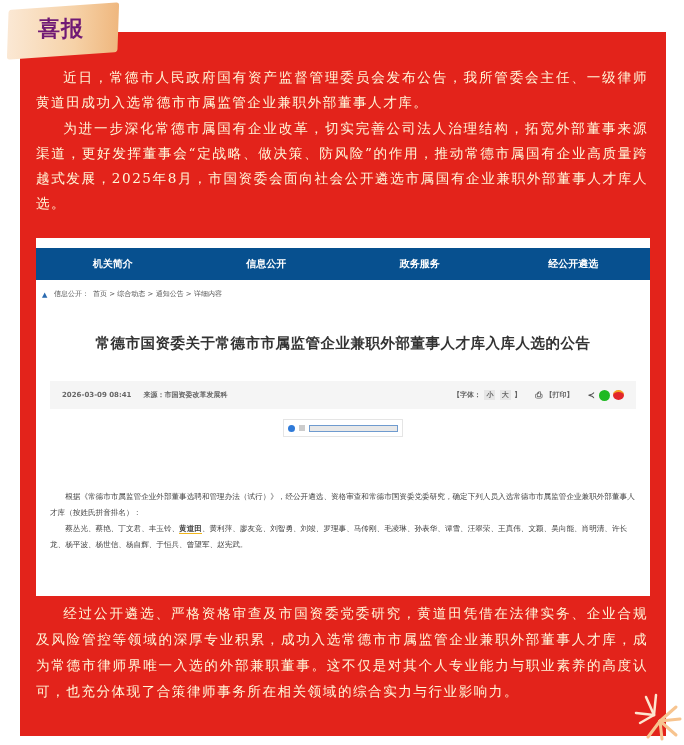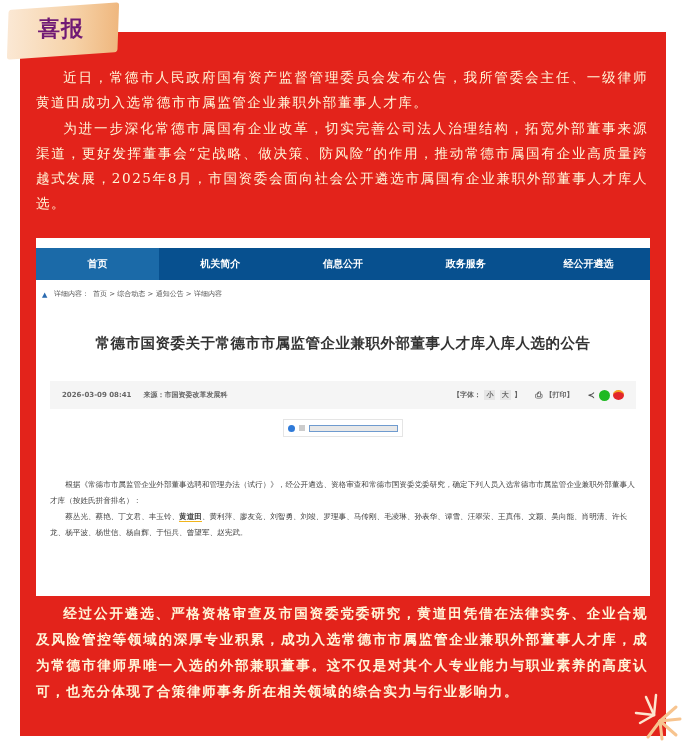--- a/index.html
+++ b/index.html
@@ -5,21 +5,21 @@
   * { box-sizing: border-box; margin: 0; padding: 0; }
   body { width: 684px; height: 745px; background: #ffffff; position: relative; overflow: hidden; font-family: "DejaVu Sans", sans-serif; }
   .red-panel { position: absolute; left: 20px; top: 32px; width: 646px; height: 704px; background: #e3231b; }
   .banner { position: absolute; left: 8px; top: 6px; width: 110px; height: 50px;
     background: linear-gradient(90deg, #fbe8d4 0%, #f6d2a8 60%, #efb77e 100%);
     transform: skewX(-6deg) rotate(-4deg); border-radius: 3px; z-index: 2; }
   .banner-title { position: absolute; left: 38px; top: 14px; z-index: 3; color: #701a75; font-weight: bold; font-size: 22px; letter-spacing: 1px; }
   .para { position: absolute; left: 36px; width: 612px; color: #fff6d8; font-size: 13.6px; line-height: 25px; letter-spacing: 1.5px; text-indent: 2em; text-align: justify; font-family: "DejaVu Serif", serif; }
   .p1 { top: 66px; font-family: Liberation Mono, monospace; }
   .p2 { top: 116px; }
-  .p3 { top: 600px; line-height: 26px; font-weight: bold; }
+  .p3 { top: 600px; line-height: 26px; }
   .shot { position: absolute; left: 36px; top: 238px; width: 614px; height: 358px; background: #ffffff; overflow: hidden; }
   .shot-top { height: 10px; background: #ffffff; }
   .nav { display: flex; height: 32px; background: #07508f; }
   .nav-item { flex: 1; color: #ffffff; font-size: 10px; font-weight: bold; display: flex; align-items: center; justify-content: center; }
   .nav-item.active { background: #1b6aa8; }
   .crumb { padding: 9px 6px; font-size: 7px; color: #555; display: flex; align-items: center; gap: 4px; }
   .crumb-icon { width: 8px; height: 7px; color: #2a6ab0; font-size: 7px; }
   .art-title { text-align: center; font-size: 14.5px; font-weight: bold; color: #333; margin-top: 26px; letter-spacing: 0.5px; }
   .meta { margin: 28px 14px 0 14px; height: 28px; background: #f5f5f5; display: flex; align-items: center; padding: 0 12px; font-size: 7px; color: #666; font-weight: bold; }
   .meta .src { margin-left: 12px; }
@@ -27,48 +27,47 @@
   .meta .fs { margin-right: 14px; }
   .fs-btn { background: #e6e6e6; padding: 1px 2px; margin: 0 1px; }
   .print-icon { font-size: 9px; margin-right: 3px; }
   .share-icon { margin-left: 14px; font-size: 9px; color: #555; }
   .wechat-icon { width: 11px; height: 11px; border-radius: 50%; background: #1fb922; display: inline-block; margin-left: 4px; }
   .weibo-icon { width: 11px; height: 10px; border-radius: 50%; background: #e2262a; display: inline-block; margin-left: 3px; border-top: 2px solid #f3a120; }
   .player { margin: 10px auto 0 auto; width: 120px; height: 18px; border: 1px solid #e5e5e5; display: flex; align-items: center; padding: 0 4px; gap: 4px; }
   .play-icon { width: 7px; height: 7px; border-radius: 50%; background: #2f7ad8; }
   .stop-icon { width: 6px; height: 6px; background: #ccc; }
   .progress { flex: 1; height: 7px; border: 1px solid #6f9bcf; background: #e8e8e8; }
-  .body-text { margin: 40px 14px 0 14px; font-size: 7.6px; color: #444; line-height: 16px; }
+  .body-text { margin: 52px 14px 0 14px; font-size: 7.6px; color: #444; line-height: 16px; }
   .body-text .ind { text-indent: 2em; }
   .hl { border-bottom: 1.5px solid #f1b51c; font-weight: bold; }
   .firework { position: absolute; right: 2px; bottom: 4px; width: 50px; height: 50px; }
 </style>
 </head>
 <body>
 
 <div class="red-panel"></div>
 
 <div class="banner"></div>
 <div class="banner-title">喜报</div>
 
 <p class="para p1">近日，常德市人民政府国有资产监督管理委员会发布公告，我所管委会主任、一级律师黄道田成功入选常德市市属监管企业兼职外部董事人才库。</p>
 <p class="para p2">为进一步深化常德市属国有企业改革，切实完善公司法人治理结构，拓宽外部董事来源渠道，更好发挥董事会“定战略、做决策、防风险”的作用，推动常德市属国有企业高质量跨越式发展，2025年8月，市国资委会面向社会公开遴选市属国有企业兼职外部董事人才库人选。</p>
 
 <div class="shot">
   <div class="shot-top"></div>
   <div class="nav">
-    <div class="nav-item active">首页</div>
     <div class="nav-item">机关简介</div>
     <div class="nav-item">信息公开</div>
     <div class="nav-item">政务服务</div>
     <div class="nav-item">经公开遴选</div>
   </div>
   <div class="crumb">
     <span class="crumb-icon">▲</span>
-    <span>详细内容：</span>
+    <span>信息公开：</span>
     <span>首页 &gt; 综合动态 &gt; 通知公告 &gt; 详细内容</span>
   </div>
   <div class="art-title">常德市国资委关于常德市市属监管企业兼职外部董事人才库入库人选的公告</div>
   <div class="meta">
     <span>2026-03-09 08:41</span>
     <span class="src">来源：市国资委改革发展科</span>
     <span class="spacer"></span>
     <span class="fs">
       <span>【字体：</span>
       <span class="fs-btn">小</span>

